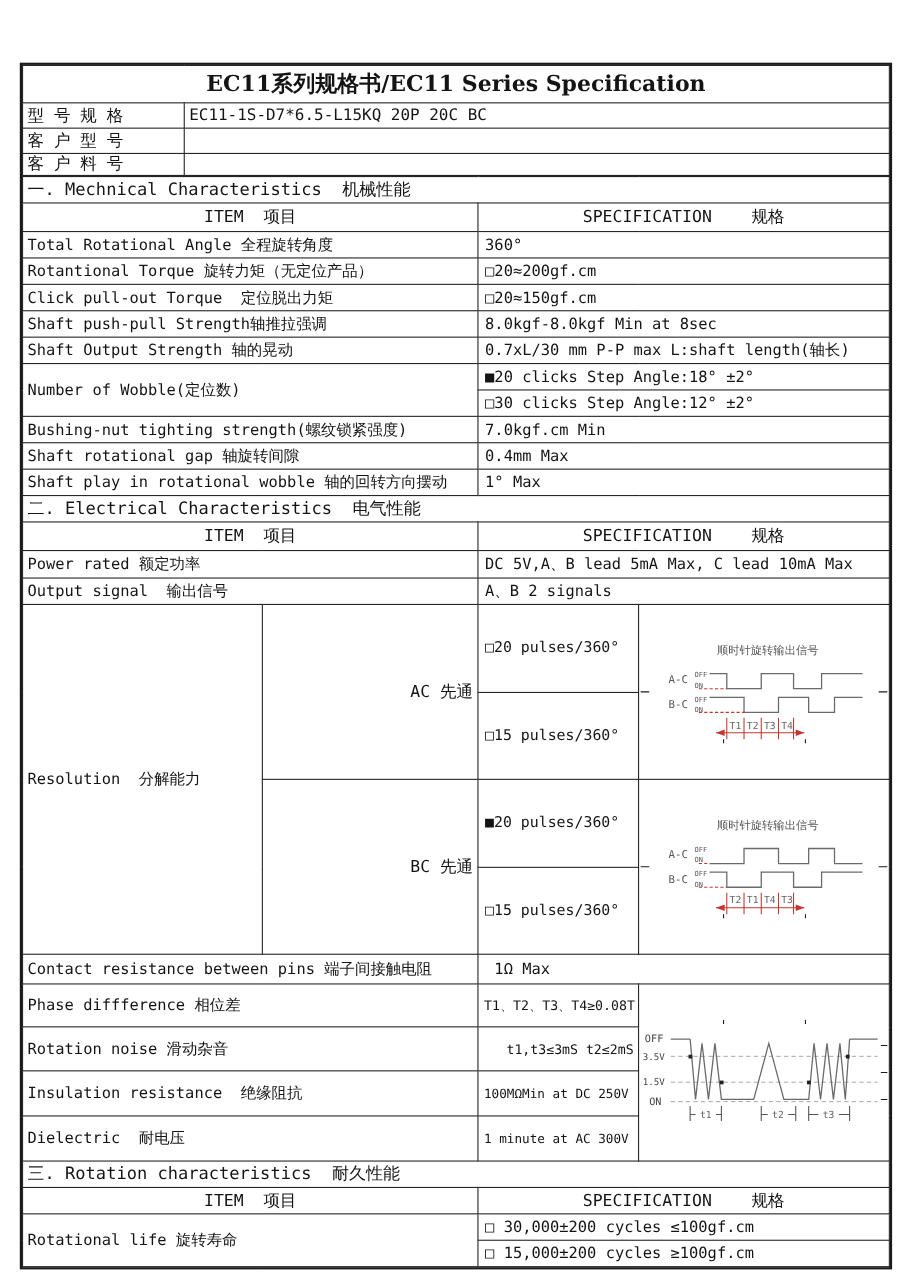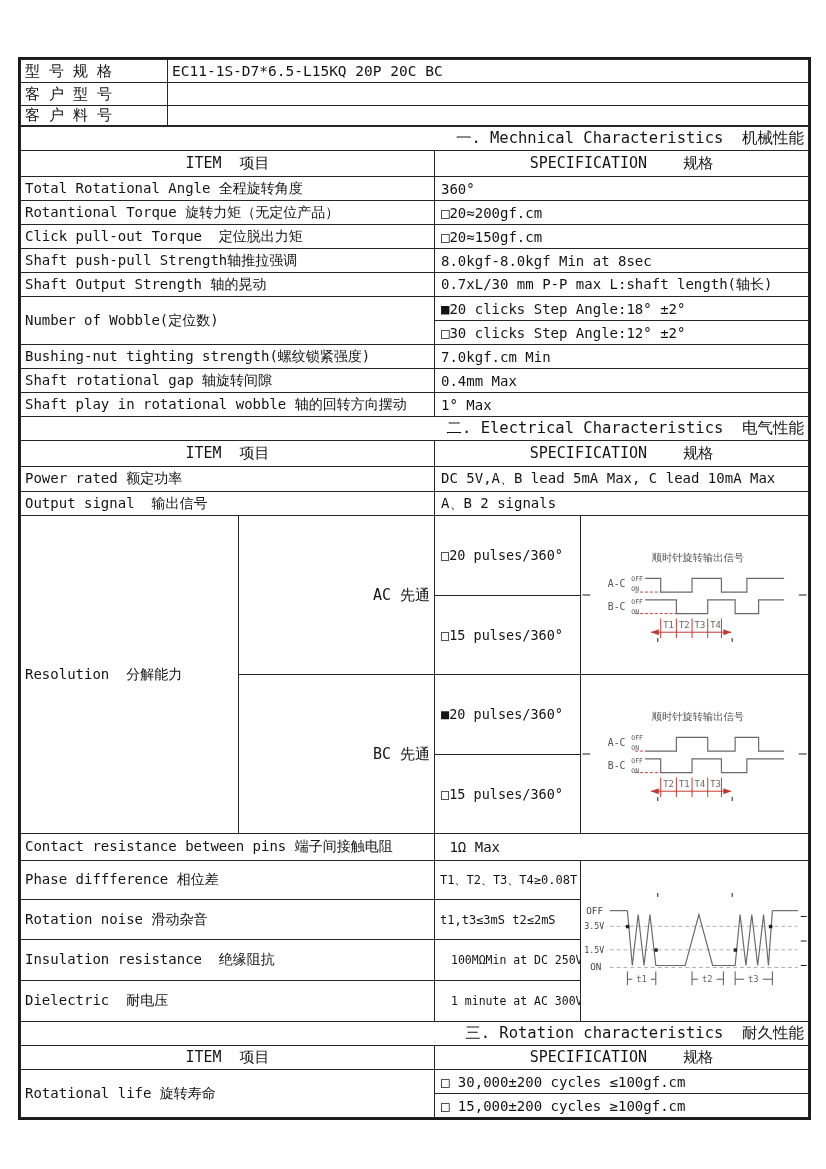--- a/index.html
+++ b/index.html
@@ -10,27 +10,27 @@
   }
   .sheet{position:absolute;left:18px;top:57px;width:789px;background:#fff;
          border:2px solid #1a1a1a;}
   table{border-collapse:collapse;width:100%;table-layout:fixed;}
   td{border:1px solid #262626;padding:0 4px;font-size:14px;white-space:pre;
      overflow:hidden;vertical-align:middle;}
   .title{font-family:"DejaVu Serif","Liberation Serif",serif;font-weight:bold;
          font-size:20px;text-align:center;}
   .lbl{font-size:15px;}
   .val{font-size:14.5px;}
-  .sect{text-align:right;font-size:15.5px;}
+  .sect{text-align:left;font-size:15.5px;}
   .hdr{text-align:center;font-size:15px;}
   .spec{padding-left:6px;}
   .c{text-align:right;font-size:15px;}
   .pulse{font-size:13.5px;}
-  .small{font-size:12px;padding-left:5px;}
-  .xs{font-size:11.5px;padding-left:16px;margin-top:11px;}
+  .small{font-size:12px;padding-left:5px;text-align:right;}
+  .xs{font-size:11.5px;padding-left:5px;margin-top:11px;}
   .diag{padding:0;}
   .diag svg{display:block;}
   
   .bk{stroke:#1a1a1a;stroke-width:1;}
   .bk2{stroke:#555;stroke-width:1;}
   .wv{stroke:#6a6a6a;fill:none;stroke-width:1.2;}
   .gr{stroke:#9a9a9a;stroke-width:0.8;fill:none;}
   .dash{stroke-dasharray:4,3;}
   .rd{stroke:#c4372f;stroke-width:1;fill:none;}
   .rdd{stroke:#c4372f;stroke-width:1;stroke-dasharray:3,2;fill:none;}
@@ -48,20 +48,23 @@
 <body>
 
 <div class="sheet">
 
   <table>
     <colgroup>
         <col style="width:147px">
         <col>
       </colgroup>
     <tbody>
+        <tr style="height:34px">
+      <td colspan="2" class="title">EC11系列规格书/EC11 Series Specification</td>
+    </tr>
     <tr style="height:23px">
       <td class="lbl">型 号 规 格</td>
       <td class="val">EC11-1S-D7*6.5-L15KQ 20P 20C BC</td>
     </tr>
     <tr style="height:23px">
       <td class="lbl">客 户 型 号</td>
       <td class="val"></td>
     </tr>
     <tr style="height:18px">
       <td class="lbl">客 户 料 号</td>

